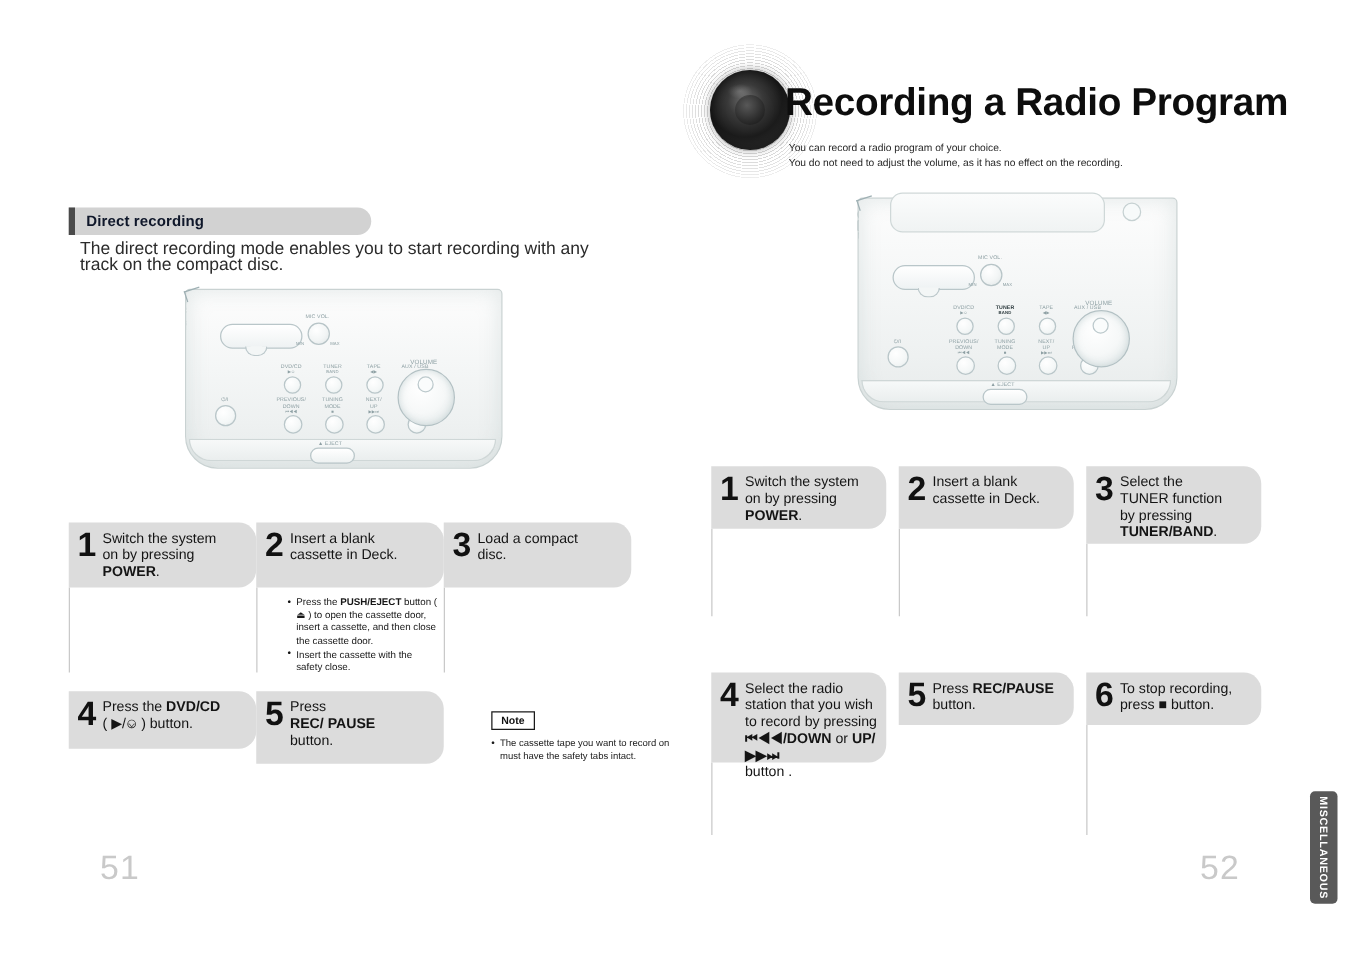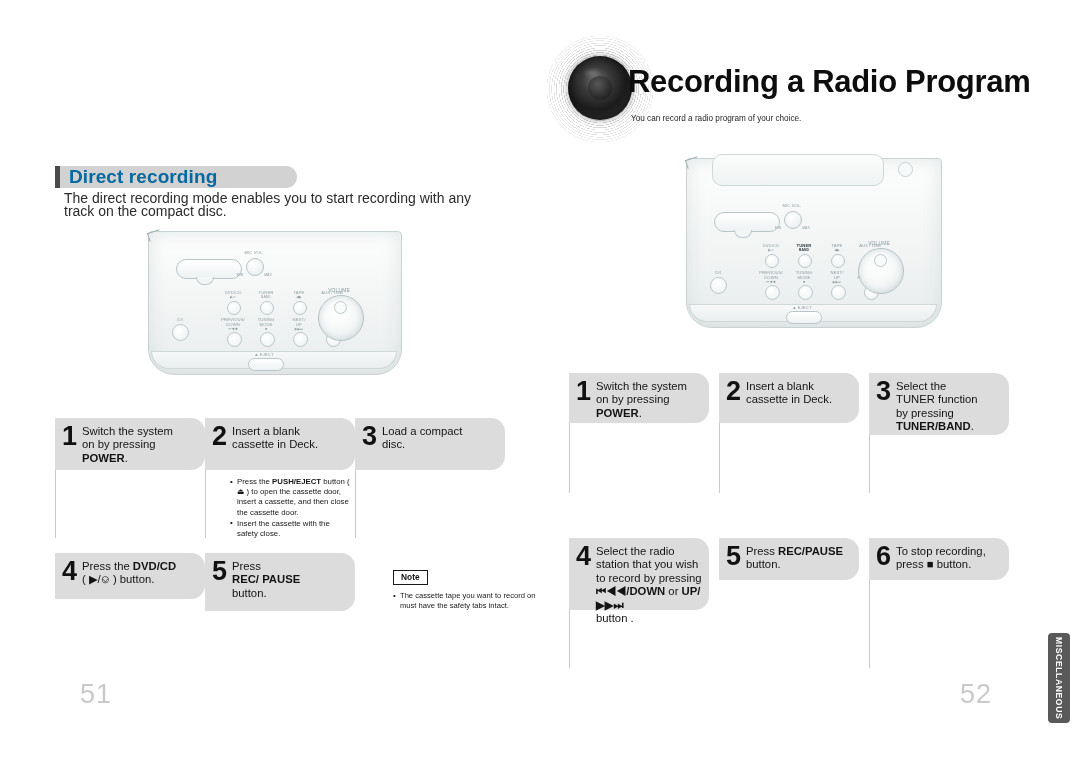--- a/index.html
+++ b/index.html
@@ -20,21 +20,21 @@
   .section-head{
     position:absolute;left:55px;top:166px;width:242px;height:22px;
     background:#d2d2d2;
     border-radius:0 11px 11px 0;
     display:flex;align-items:center;
   }
   .section-head .accent{
     width:5px;height:22px;background:#4a4a4a;flex:0 0 auto;
   }
   .section-head .sh-text{
-    font-size:19px;font-weight:bold;color:#0369a1;
+    font-size:12px;font-weight:bold;color:#0f172a;
     padding-left:9px;letter-spacing:.1px;
   }
   .section-sub{
     position:absolute;left:64px;top:192px;width:430px;
     font-size:14px;color:#2b2b2b;line-height:13px;
   }
 
   
   .device{position:absolute;}
   .dev-body{
@@ -410,13 +410,14 @@
 
 <div class="speaker">
   <div class="spk-rings"></div>
   <div class="spk-cone"></div>
   <div class="spk-dome"></div>
   <div class="spk-hl"></div>
 </div>
 <div class="page-title">Recording a Radio Program</div>
 <div class="title-sub" id="title-sub">
     <div>You can record a radio program of your choice.</div>
+    <div>You do not need to adjust the volume, as it has no effect on the recording.</div>
   </div>
 
 </body></html>

